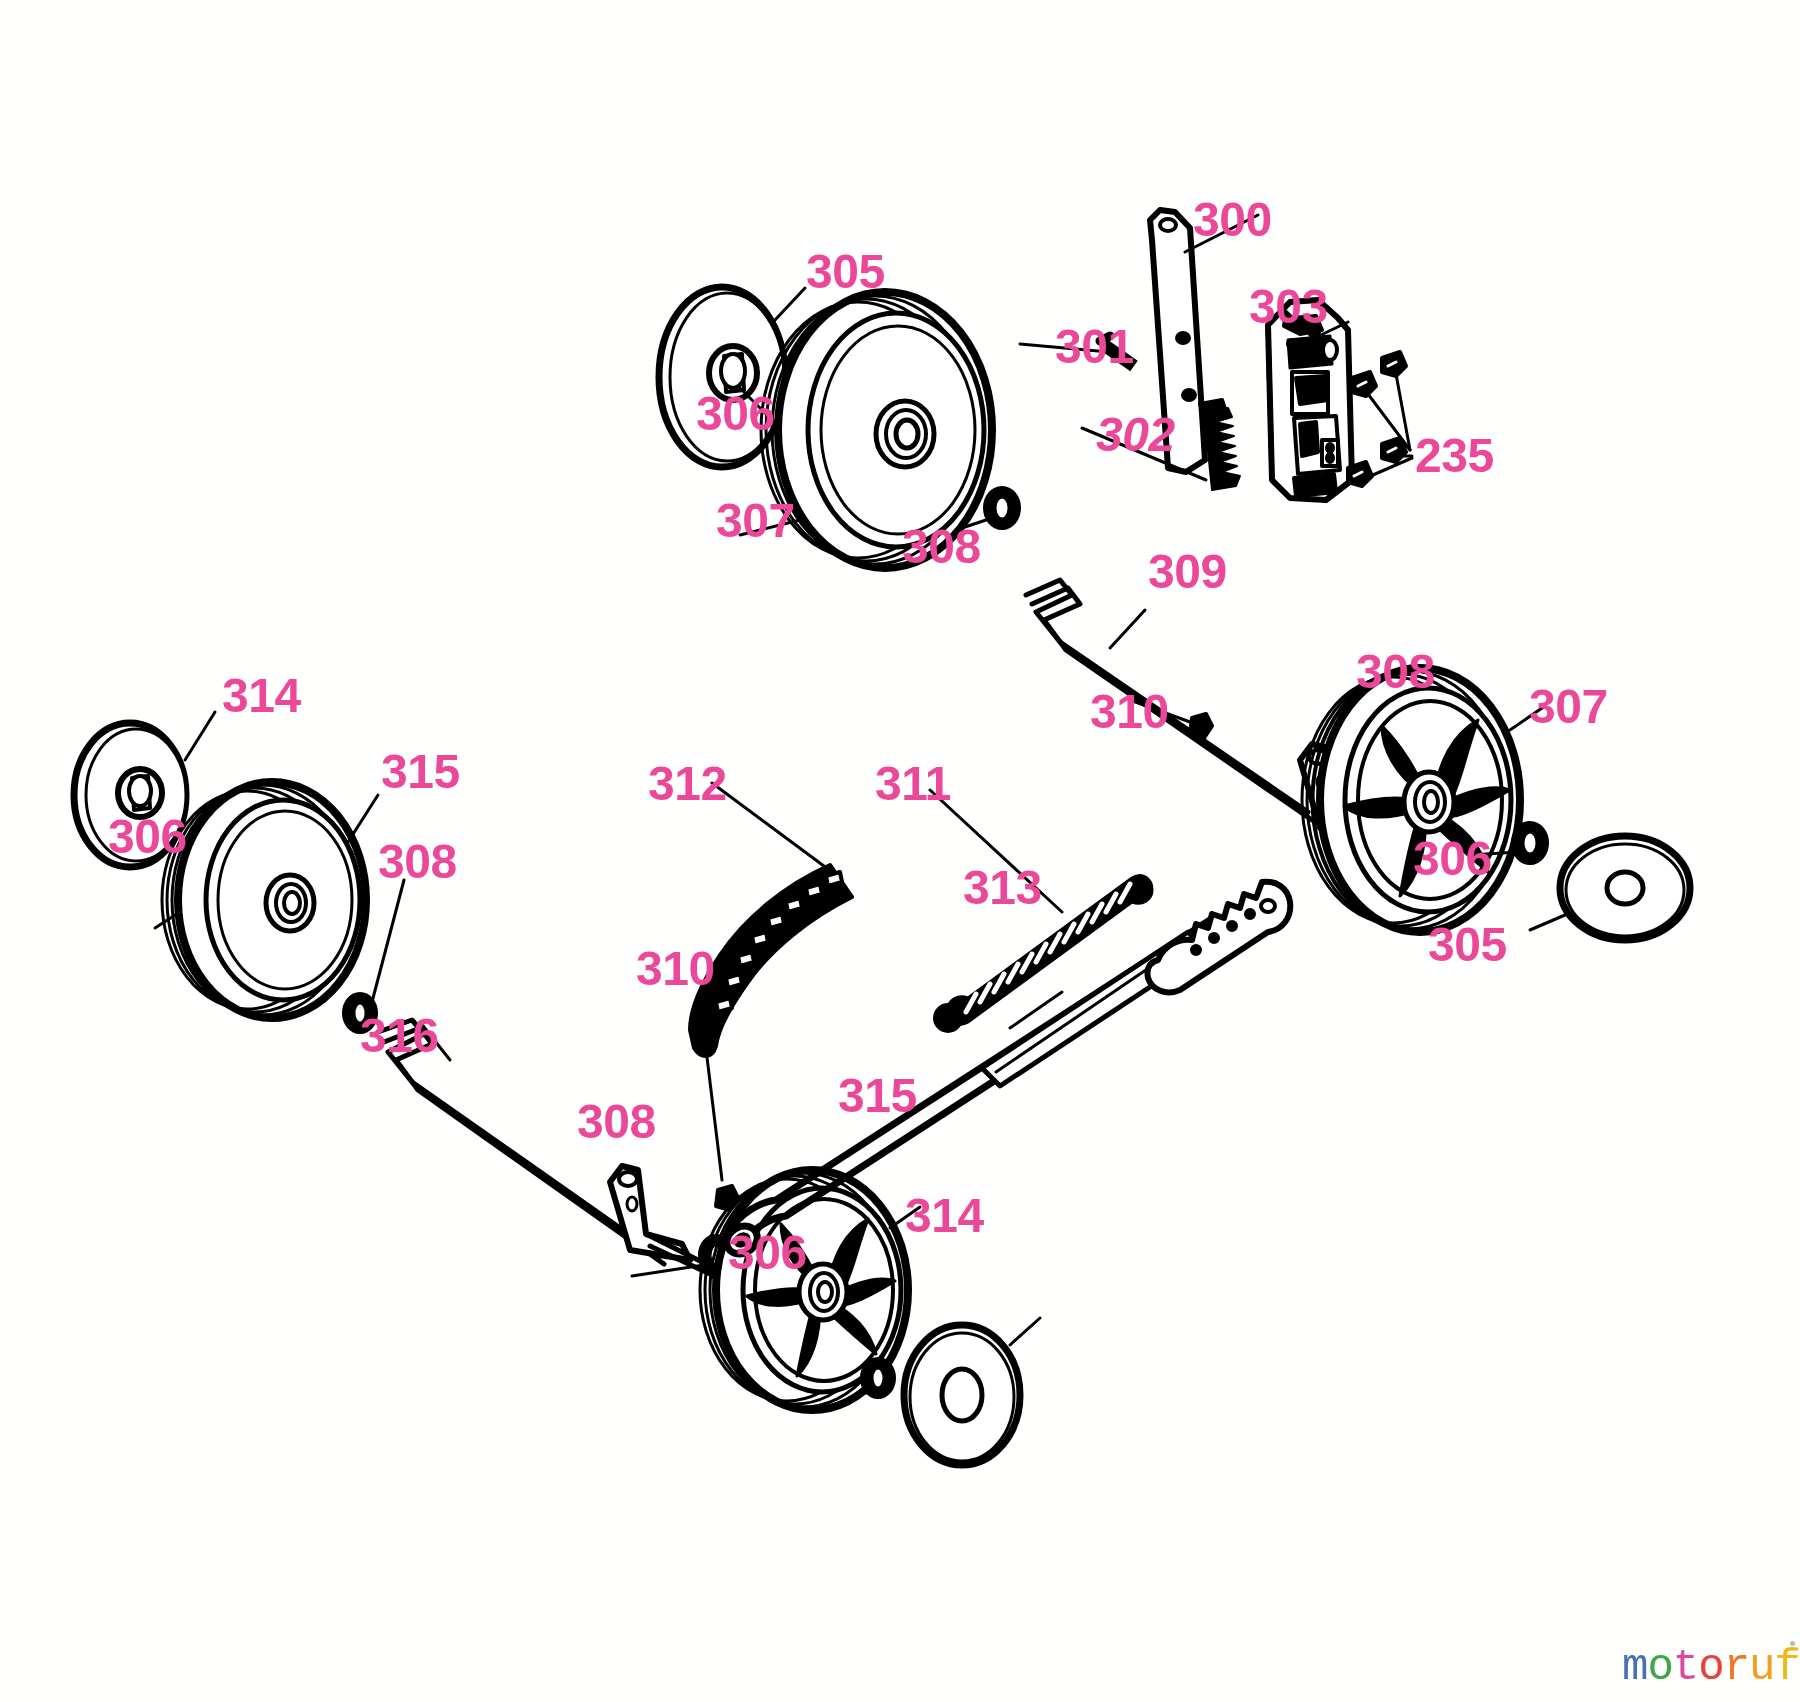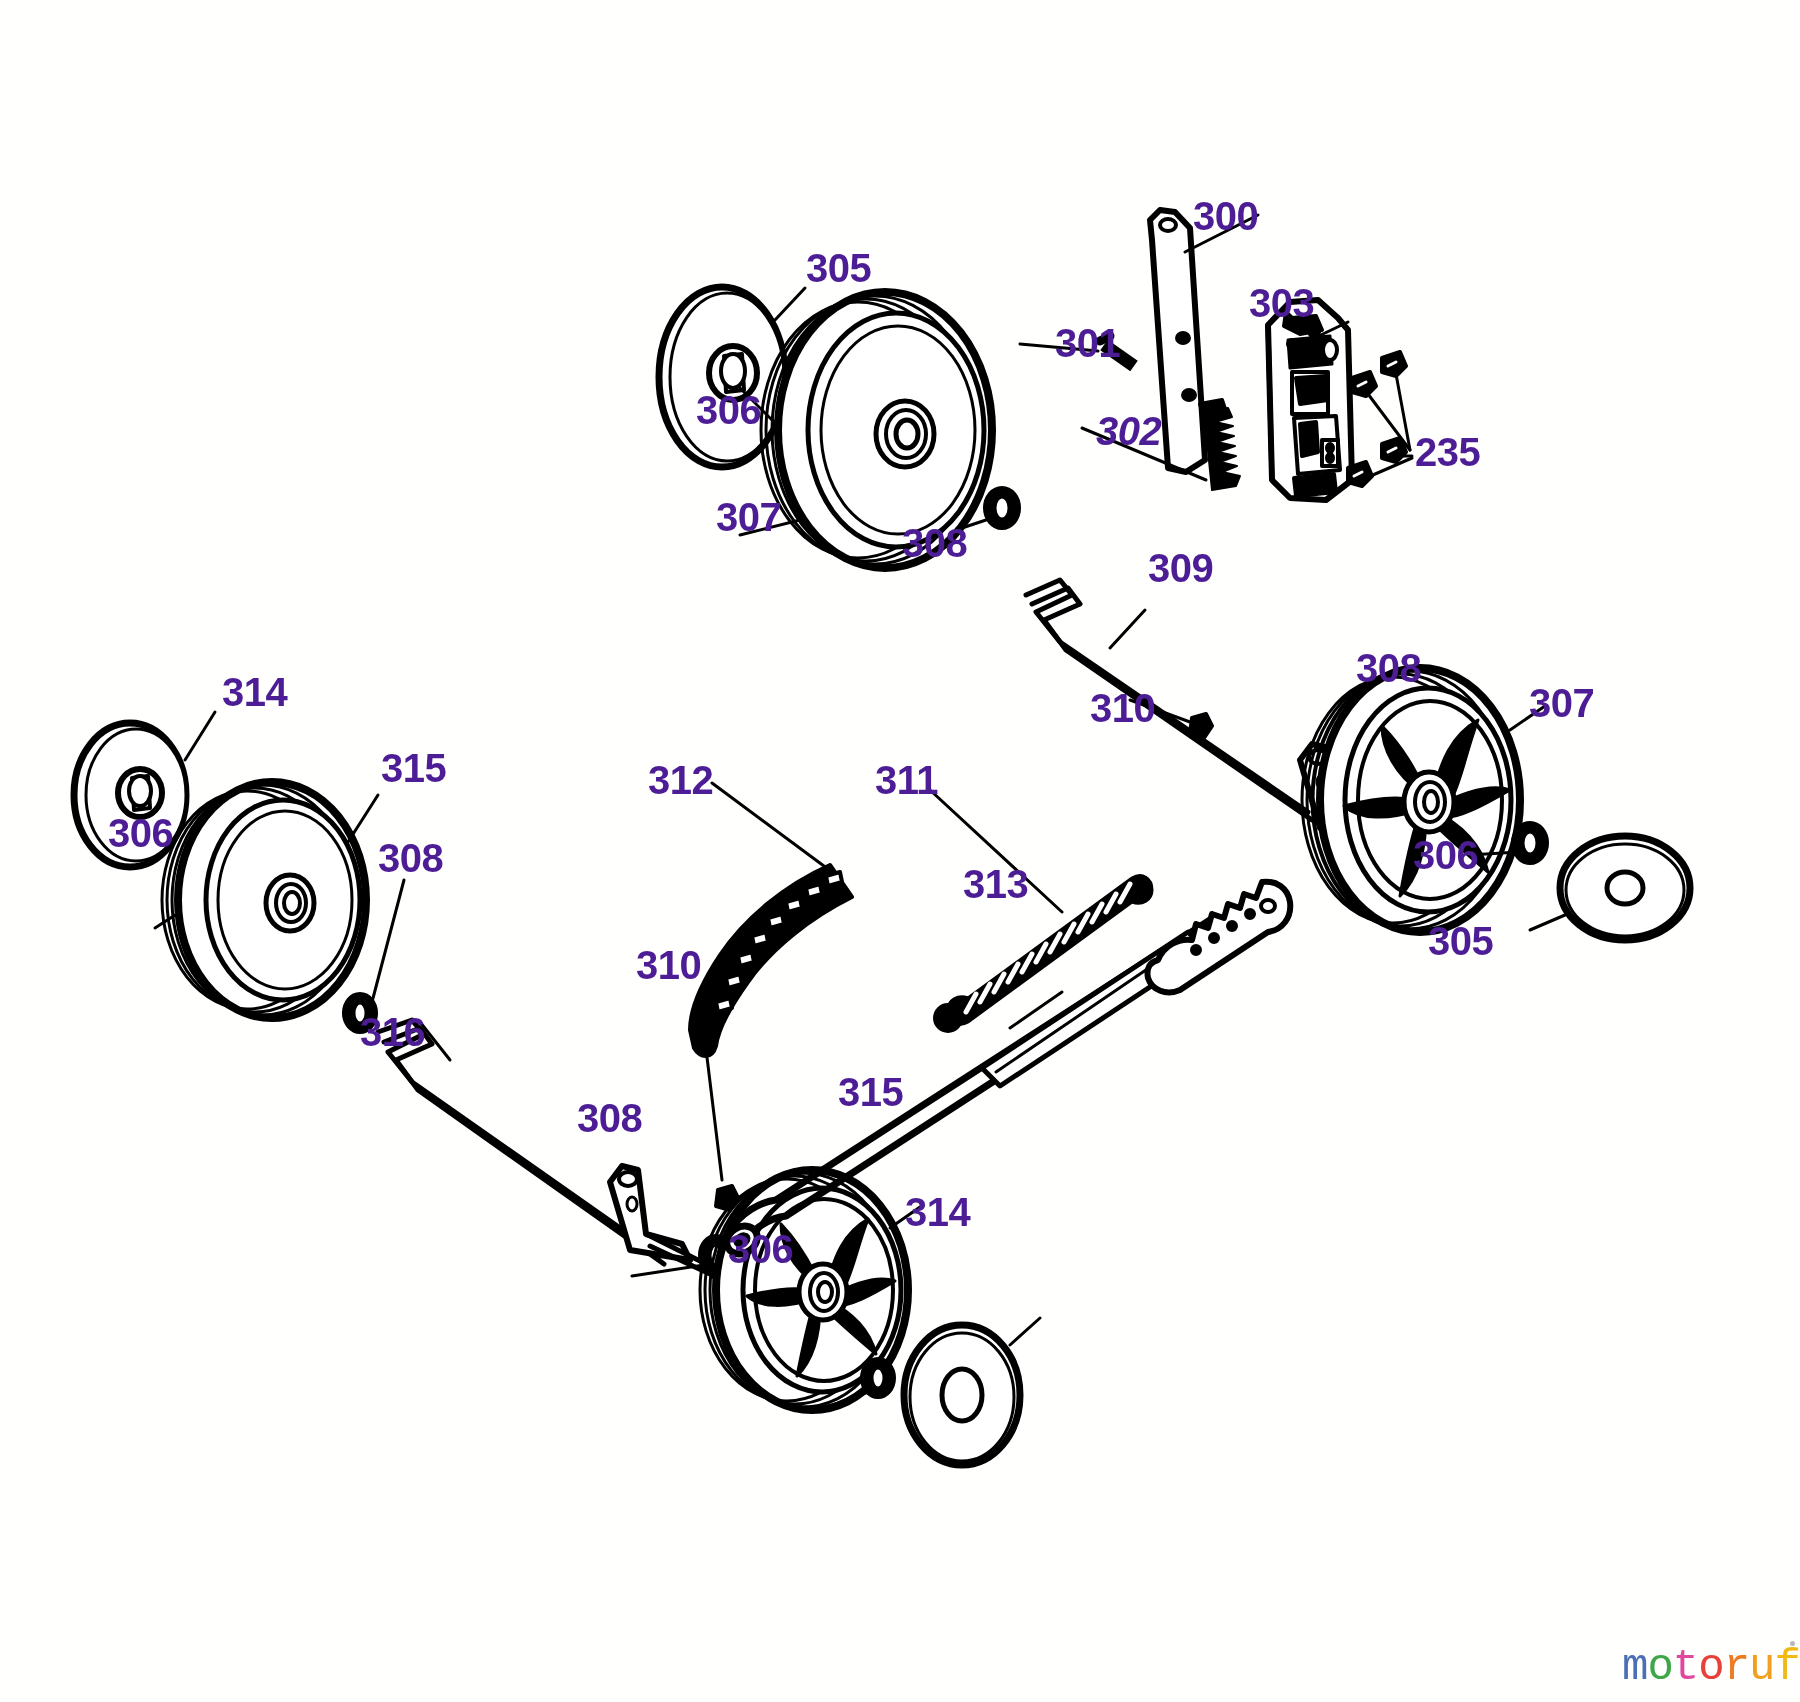--- a/index.html
+++ b/index.html
@@ -21,22 +21,22 @@
     position: absolute;
     left: 0;
     top: 0;
     width: 1800px;
     height: 1702px;
   }
   .callout {
     position: absolute;
     font-family: "Liberation Sans", sans-serif;
     font-weight: bold;
-    font-size: 40px;
-    color: #4c1d95;
+    font-size: 48px;
+    color: #ec4899;
     letter-spacing: -0.5px;
     white-space: nowrap;
     line-height: 1;
   }
   #watermark {
     position: absolute;
     left: 1622px;
     top: 1645px;
     font-family: Liberation Mono, monospace;
     font-size: 44px;

